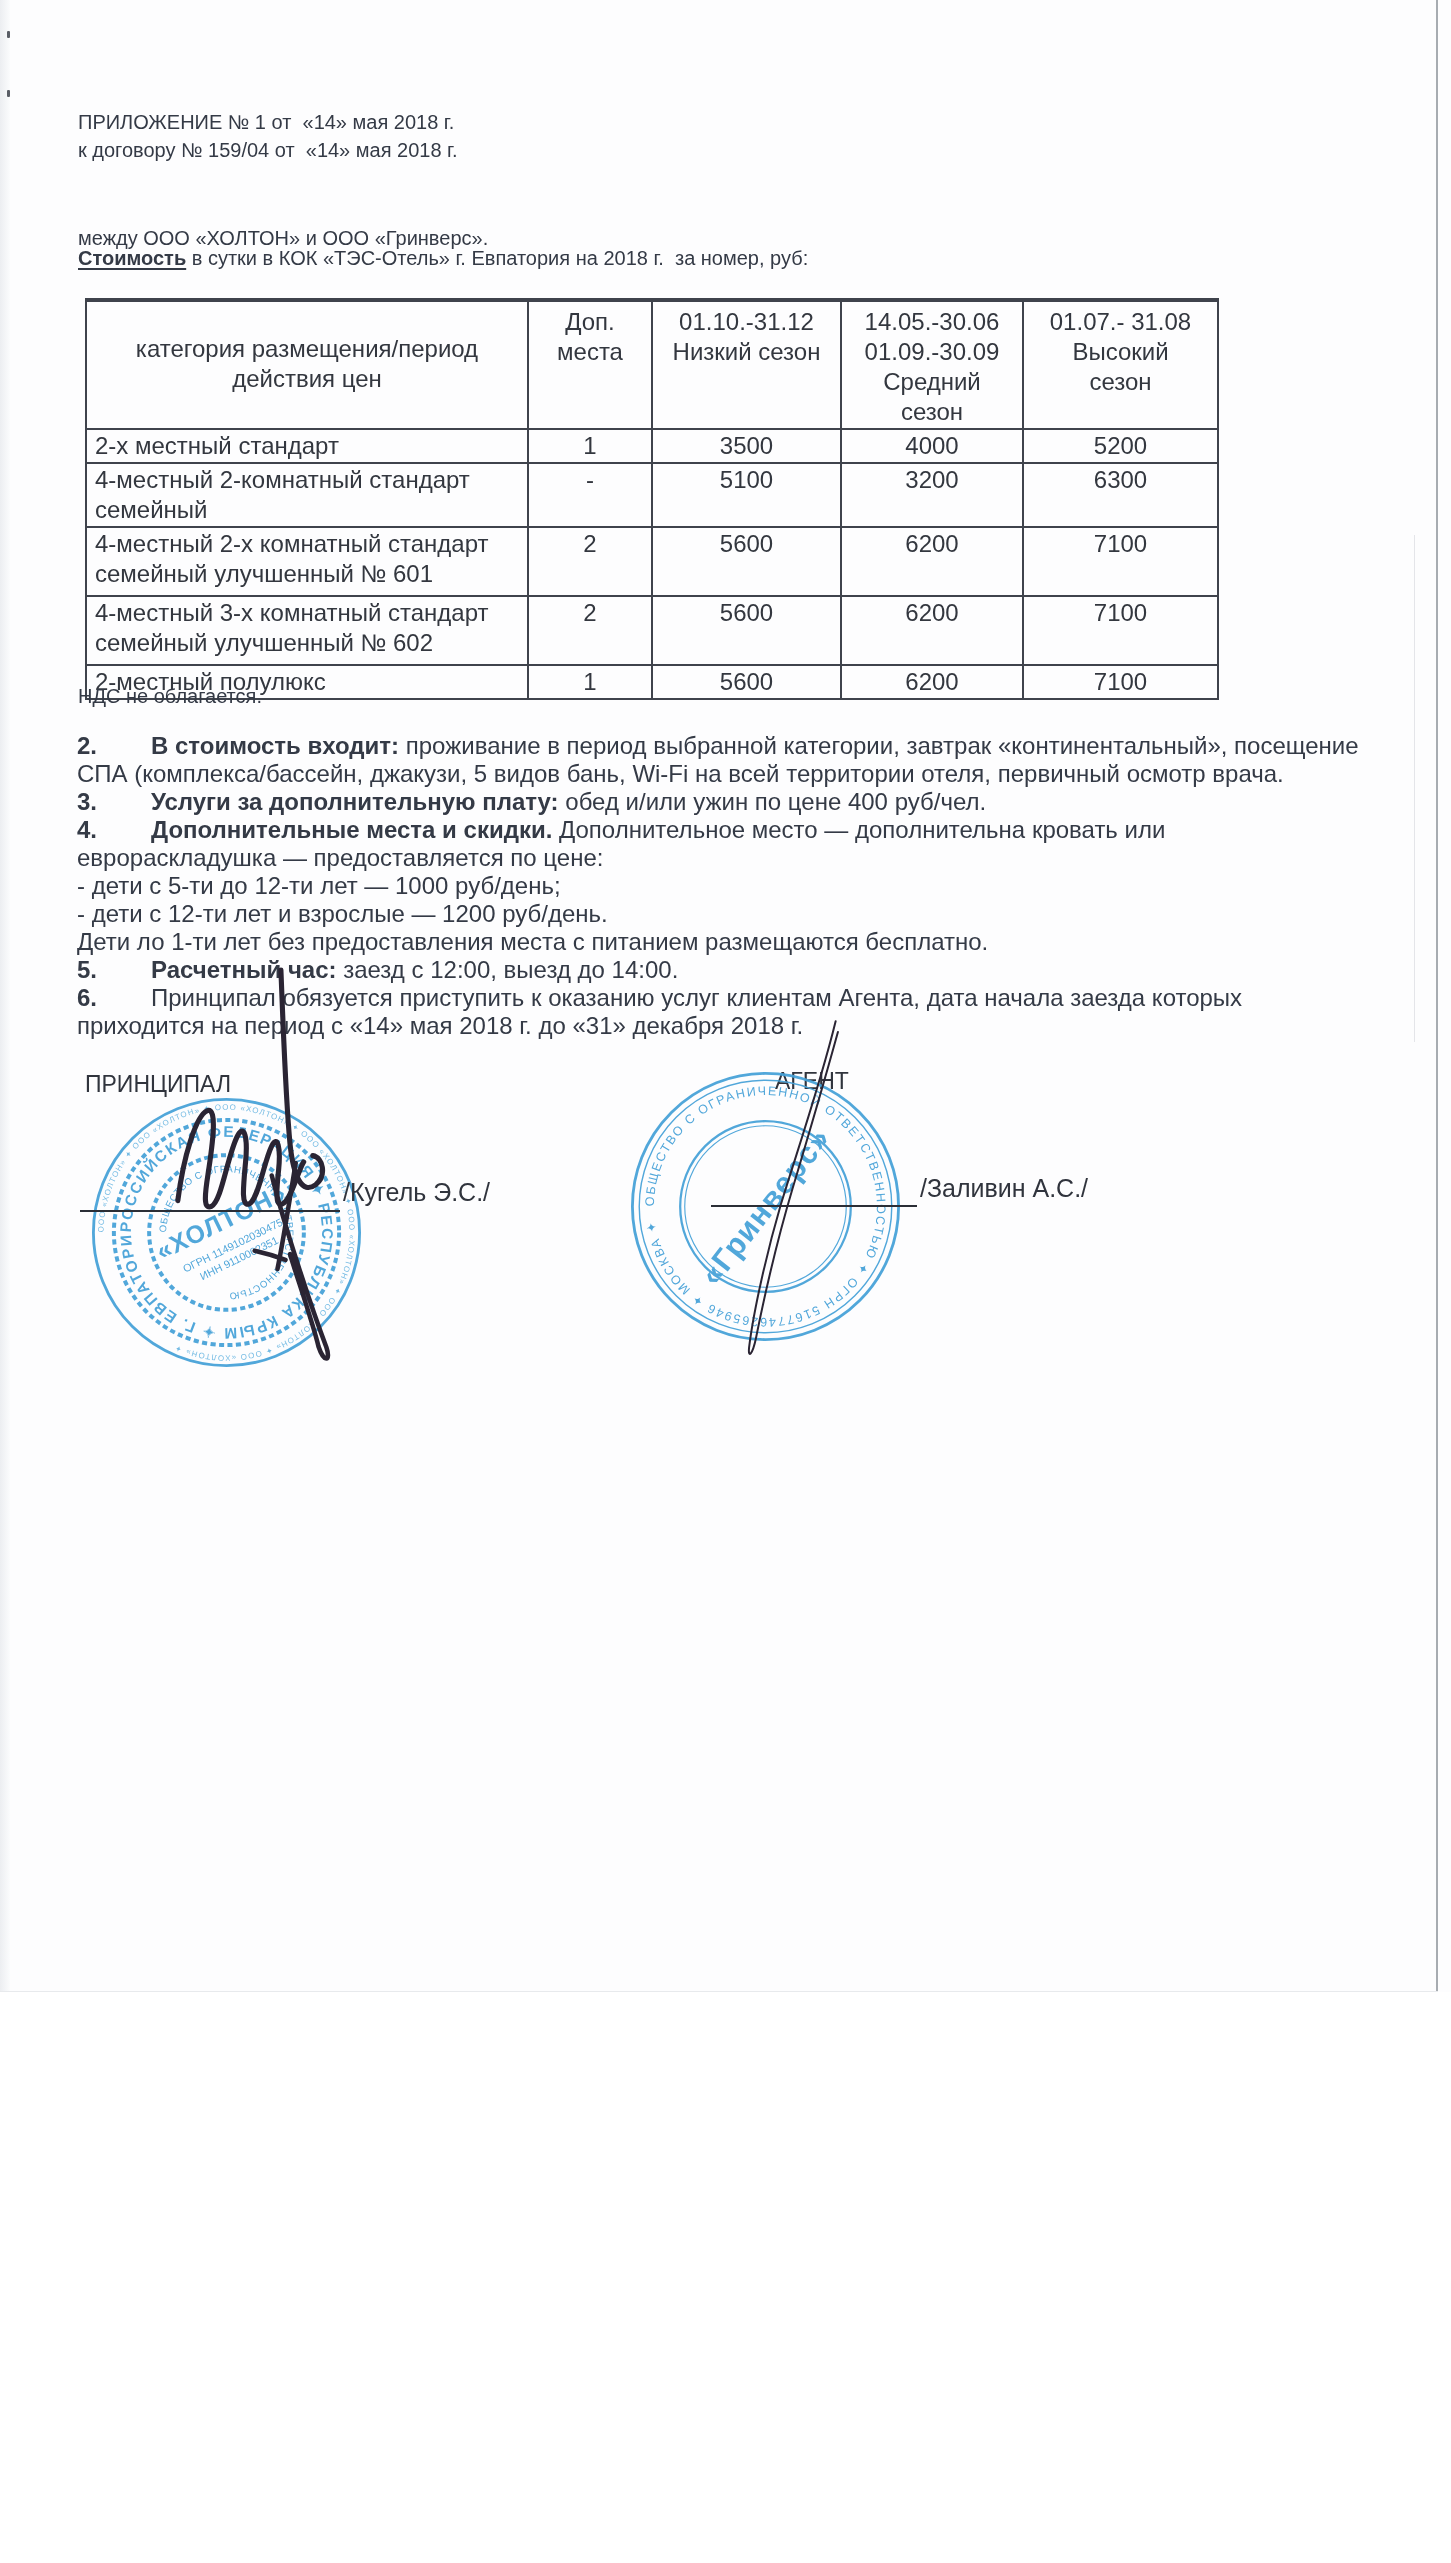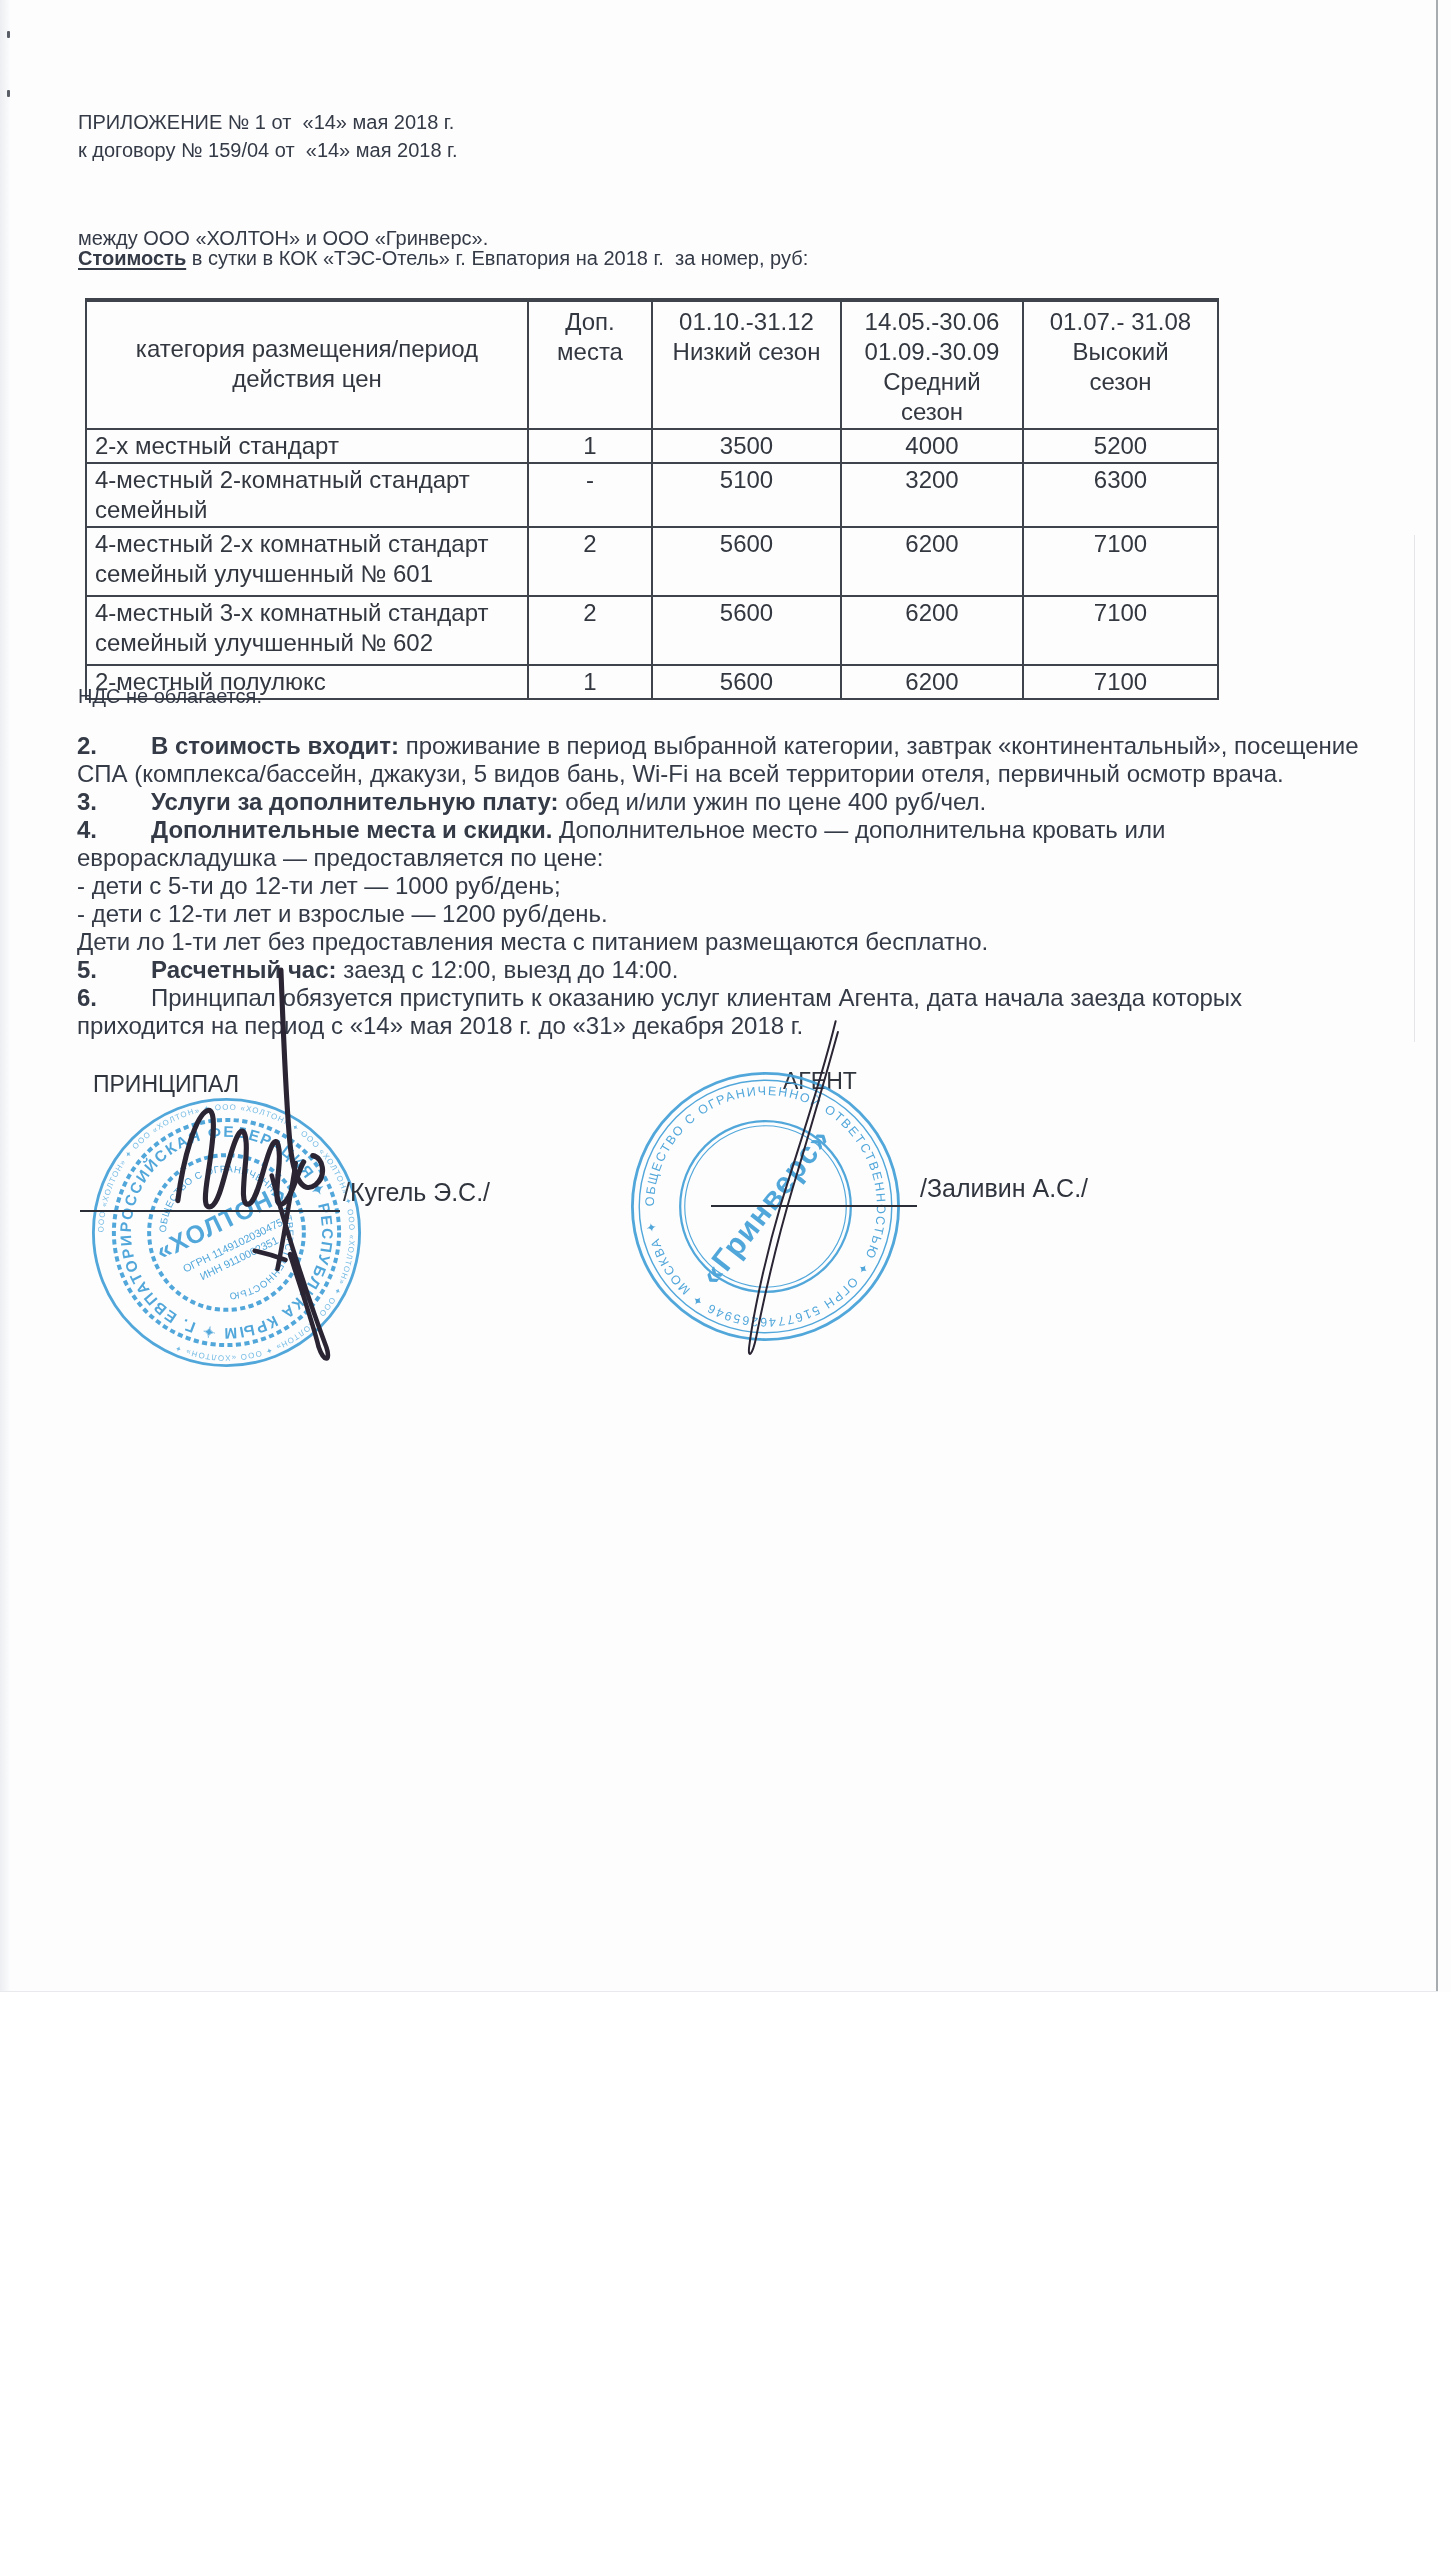--- a/index.html
+++ b/index.html
@@ -32,21 +32,21 @@
   table.price tr.r3{height:69px;}
   table.price tr.r4{height:69px;}
   table.price tr.r5{height:31px;}
   
   .terms{position:absolute;left:77px;top:732px;width:1327px;}
   .tline{position:relative;height:28px;font-size:24px;line-height:28px;white-space:nowrap;}
   .tline .num{position:absolute;left:0;top:0;font-weight:bold;}
   .tline .txt{display:block;}
   .tline .txt.ind{margin-left:74px;}
   
-  .sig-label{position:absolute;font-size:23px;line-height:25px;color:#30343d;margin-left:8px;}
+  .sig-label{position:absolute;font-size:23px;line-height:25px;color:#30343d;}
   .sig-line{position:absolute;height:2.3px;background:#2b2e36;}
   .sig-name{position:absolute;font-size:25px;line-height:25px;color:#30343d;}
   .stamp{position:absolute;opacity:.93;}
   .ink{position:absolute;left:0;top:0;pointer-events:none;}
 </style>
 </head>
 <body>
 
 <div class="page">
 

